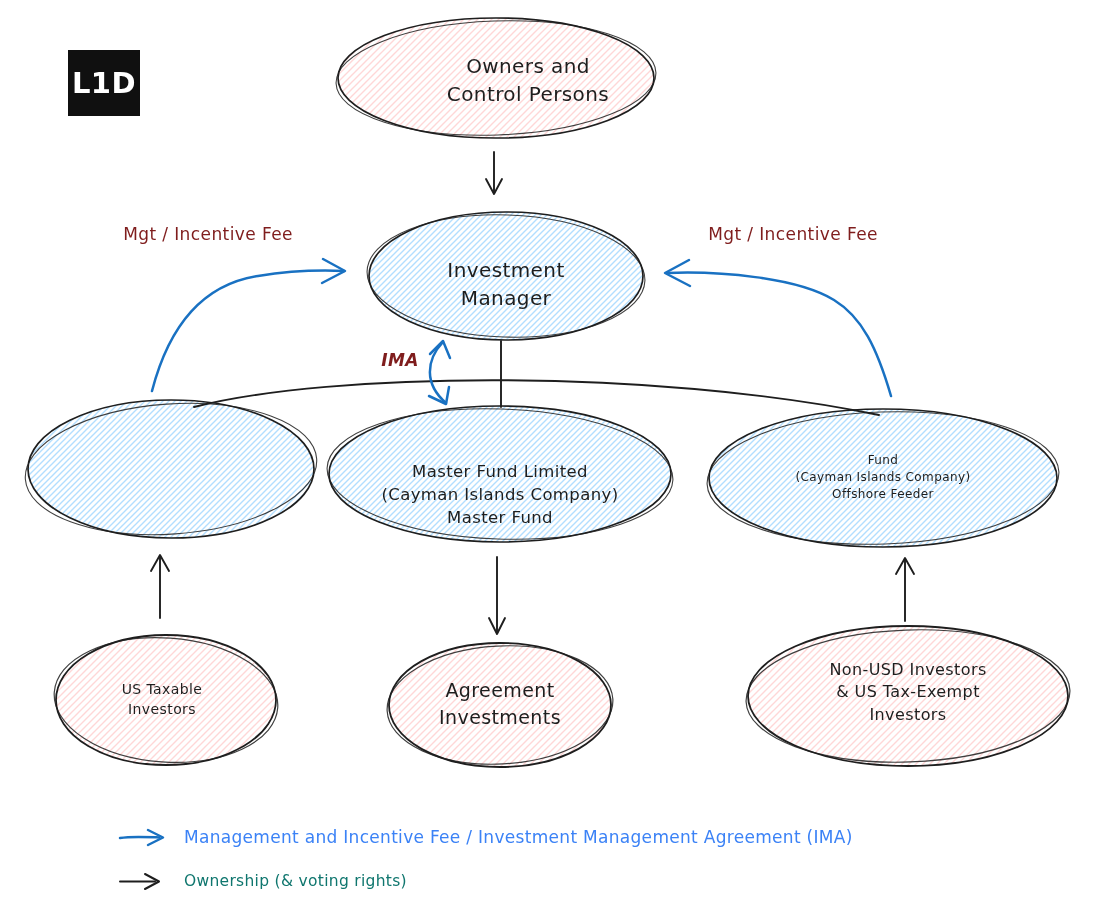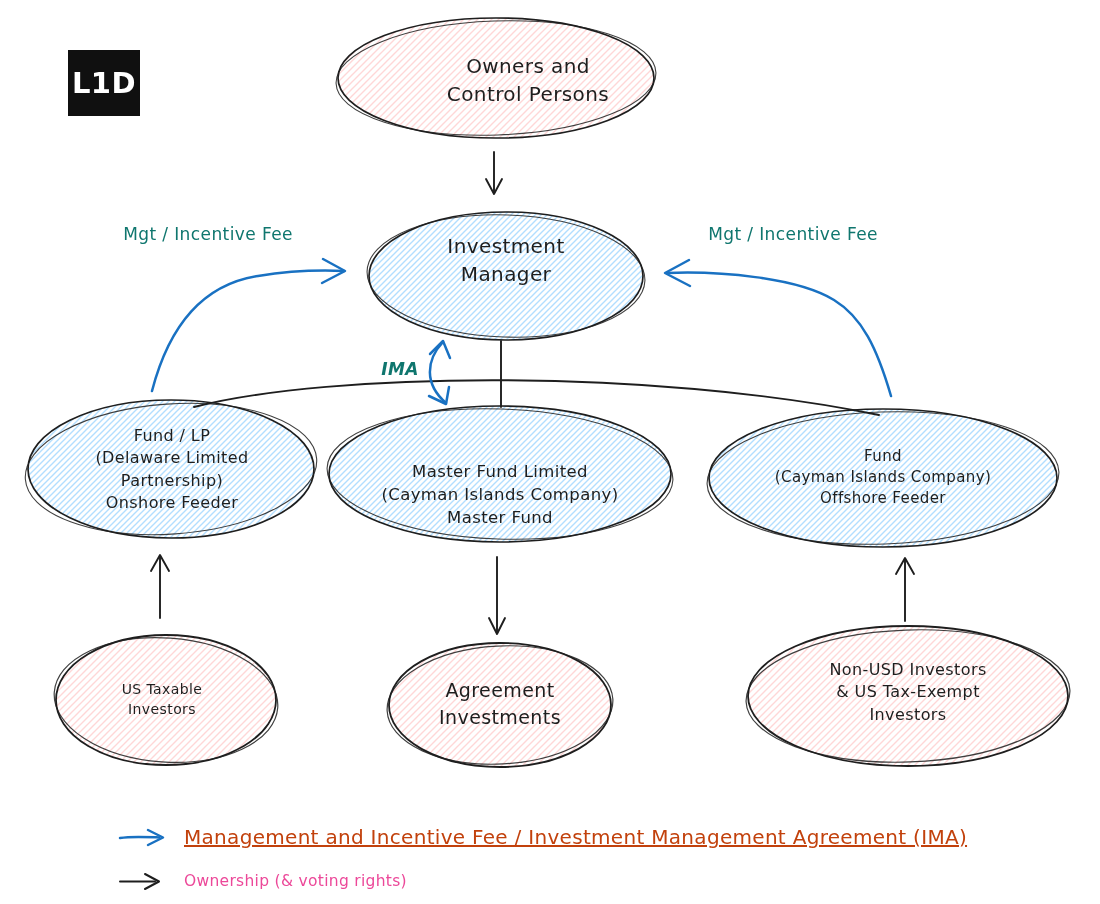--- a/index.html
+++ b/index.html
@@ -26,32 +26,32 @@
   }
   .lbl {
     position: absolute;
     transform: translate(-50%, -50%);
     text-align: center;
     white-space: pre-line;
     color: #1e1e1e;
     line-height: 1.4;
     letter-spacing: 0.4px;
   }
-  .lbl.blue { color: #0f766e; font-weight: 500; }
+  .lbl.blue { color: #7f1d1d; font-weight: 500; }
   .lbl.ima  { font-style: italic; font-weight: 600; }
   .legend-row {
     position: absolute;
     display: flex;
     align-items: center;
     gap: 14px;
     height: 26px;
   }
   .legend-text { letter-spacing: 0.3px; }
-  .legend-text.blue { color: #c2410c; font-size: 20px; text-decoration: underline; }
-  .legend-text.black { color: #ec4899; font-size: 15.5px; }
+  .legend-text.blue { color: #3b82f6; font-size: 17px; }
+  .legend-text.black { color: #0f766e; font-size: 15.5px; }
 </style>
 </head>
 <body>
 
 <div class="stage">
 
   <svg class="layer" width="1100" height="904" viewBox="0 0 1100 904">
     <defs>
       <pattern id="hatchPink" patternUnits="userSpaceOnUse" width="7" height="7">
         <path d="M0 7 L7 0 M-3.5 3.5 L3.5 -3.5 M3.5 10.5 L10.5 3.5" stroke="#ffc9c9" stroke-width="1.4" opacity="0.75" fill="none"></path>
@@ -144,43 +144,39 @@
         <path d="M430 354 L443 341 L450 358"></path>
         <path d="M429 396 L446 404 L449 387"></path>
       </g>
     </g>
   </svg>
 
   <div class="logo">L1D</div>
 
   <div class="lbl" style="left:496px; top:80px;  font-size:20px;margin-left:32px;">Owners and
 Control Persons</div>
-  <div class="lbl" style="left:506px; top:260px; font-size:20px;">Investment
+  <div class="lbl" style="left:506px; top:284px; font-size:20px;">Investment
 Manager</div>
-  <div class="lbl" style="left:172px; top:470px; font-size:16px;">Fund / LP
-(Delaware Limited
-Partnership)
-Onshore Feeder</div>
   <div class="lbl" style="left:500px; top:495px; font-size:16.5px;">Master Fund Limited
 (Cayman Islands Company)
 Master Fund</div>
-  <div class="lbl" style="left:883px; top:477px; font-size:15px;">Fund
+  <div class="lbl" style="left:883px; top:477px; font-size:12px;">Fund
 (Cayman Islands Company)
 Offshore Feeder</div>
   <div class="lbl" style="left:162px; top:700px; font-size:14px;">US Taxable
 Investors</div>
   <div class="lbl" style="left:500px; top:704px; font-size:19px;">Agreement
 Investments</div>
   <div class="lbl" style="left:908px; top:693px; font-size:16px;">Non-USD Investors
 &amp; US Tax-Exempt
 Investors</div>
 
   <div class="lbl blue" style="left:208px; top:235px; font-size:17px;">Mgt / Incentive Fee</div>
   <div class="lbl blue" style="left:793px; top:235px; font-size:17px;">Mgt / Incentive Fee</div>
-  <div class="lbl blue ima" style="left:400px; top:361px; font-size:17px;margin-top:9px;">IMA</div>
+  <div class="lbl blue ima" style="left:400px; top:361px; font-size:17px;">IMA</div>
 
   <div class="legend-row" style="left:118px; top:824px;">
     <svg width="52" height="22" viewBox="0 0 52 22">
       <g stroke="#1971c2" stroke-width="2.5" fill="none" stroke-linecap="round" stroke-linejoin="round">
         <path d="M2 12 C14 10, 30 11, 41 11.5"></path>
         <path d="M30 4 L45 11.5 L30 19"></path>
       </g>
     </svg>
     <span class="legend-text blue">Management and Incentive Fee / Investment Management Agreement (IMA)</span>
   </div>

